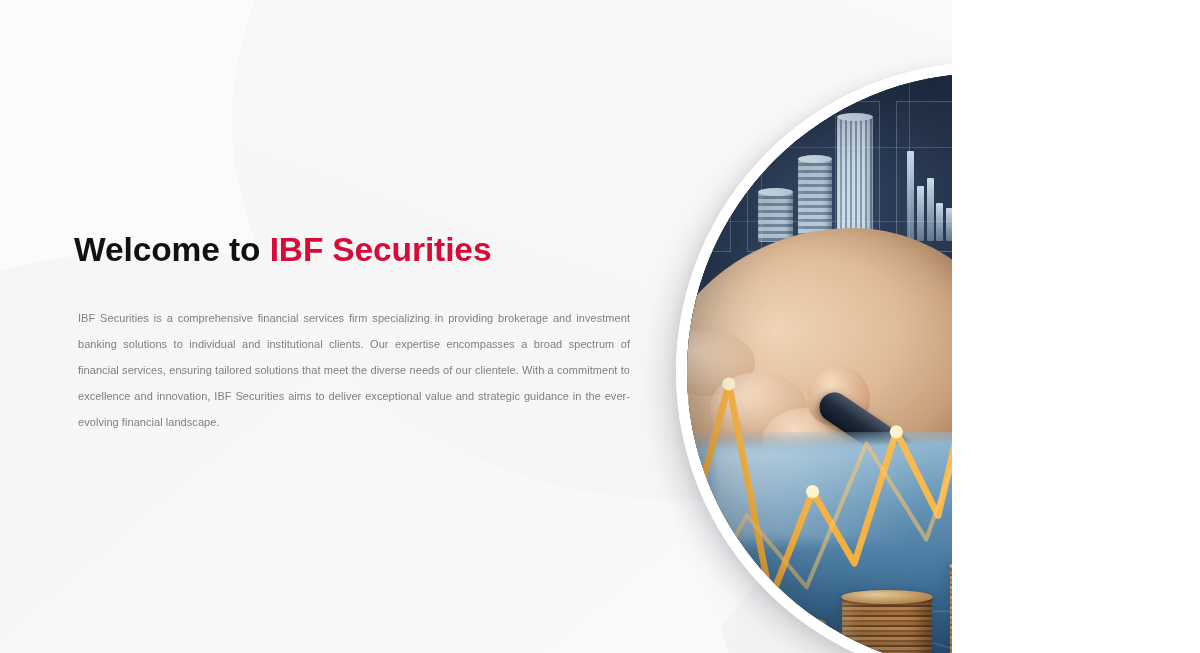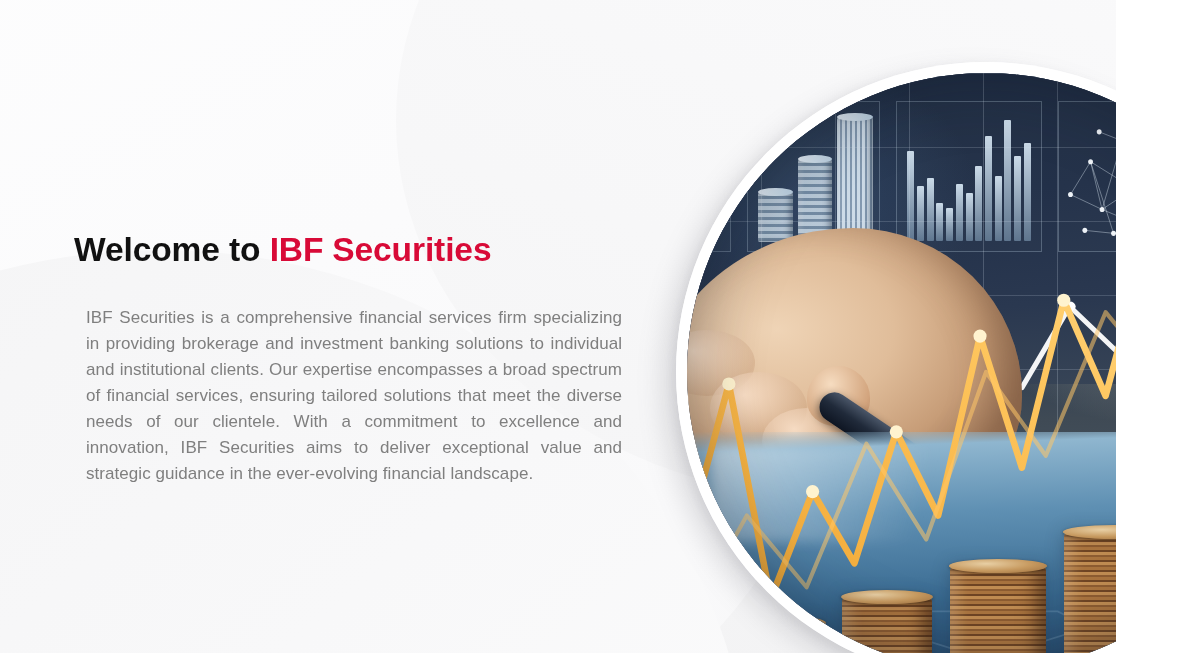--- a/index.html
+++ b/index.html
@@ -11,21 +11,21 @@
     width: 1200px;
     height: 653px;
     overflow: hidden;
     font-family: "Liberation Sans", "DejaVu Sans", sans-serif;
     background: #ffffff;
   }
 
   
   .stage {
     position: relative;
-    width: 1116px;
+    width: 952px;
     height: 653px;
     overflow: hidden;
     background:
       linear-gradient(160deg, #ffffff 0%, #fdfdfd 28%, #f6f6f7 62%, #f2f2f3 100%);
   }
 
   
   .bg-swoosh-a {
     position: absolute;
     left: -620px;
@@ -76,22 +76,22 @@
     white-space: nowrap;
   }
   .headline .brand {
     color: #d80a37;
   }
   .headline .brand-gap {
     display: inline-block;
     width: 9px;
   }
   .body-copy {
-    margin: 12px;
-    font-size: 17px;
+    margin: 4px;
+    font-size: 11px;
     line-height: 26px;
     color: #7f7f7f;
     text-align: justify;
     text-justify: inter-word;
     letter-spacing: 0.05px;
   }
 
   
   .hero-wrap {
     position: absolute;

